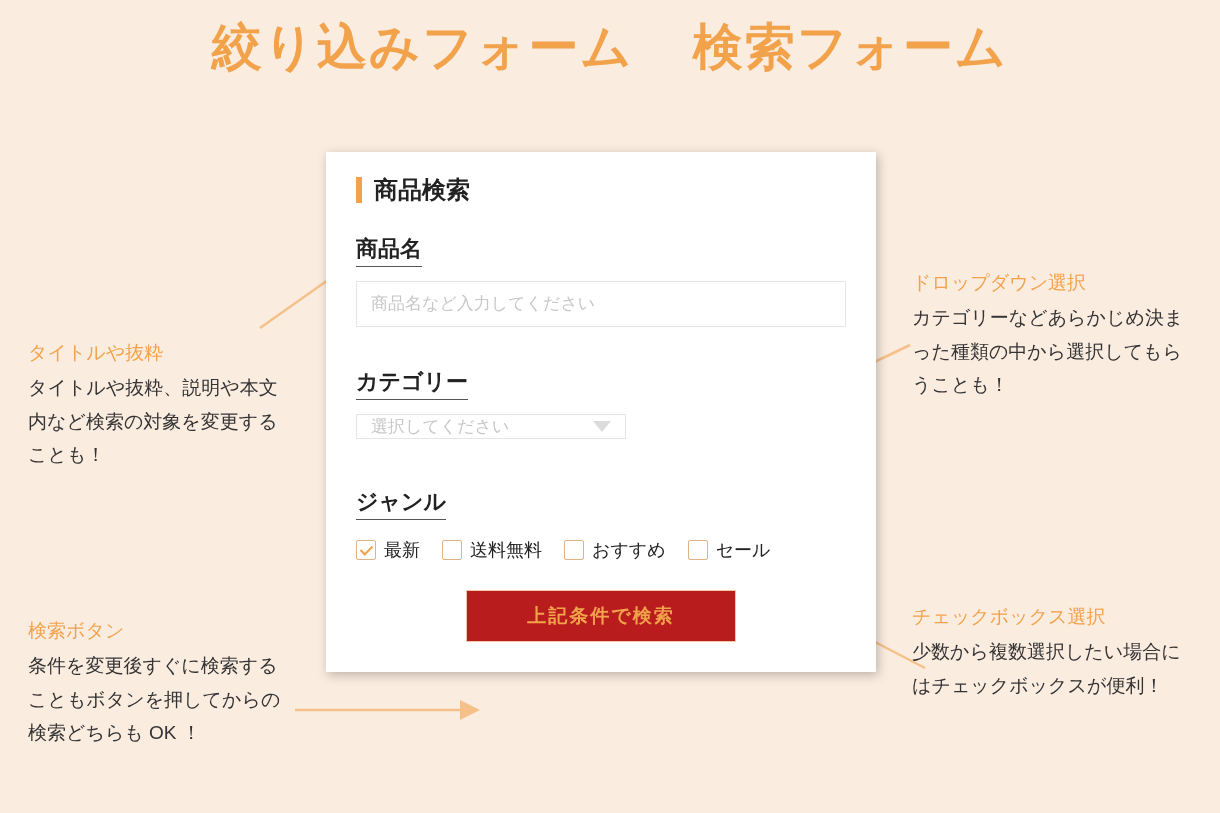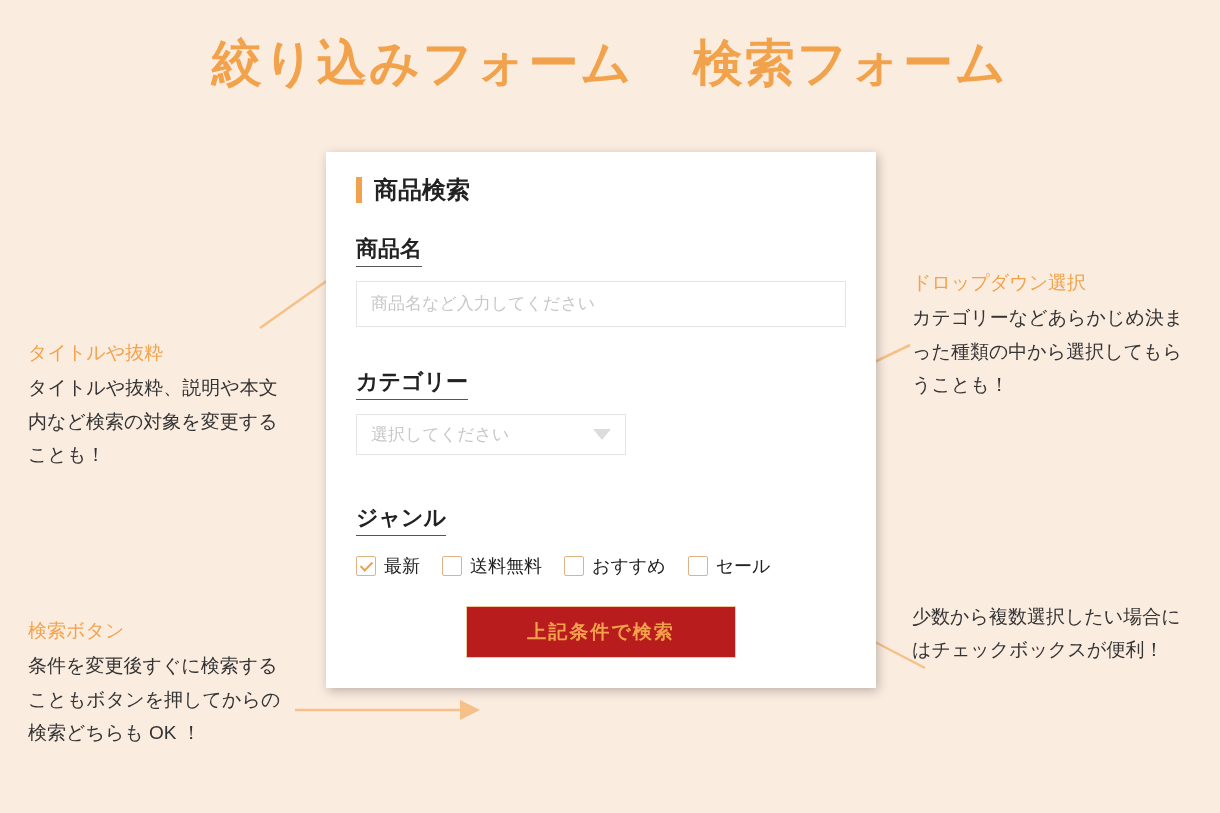--- a/index.html
+++ b/index.html
@@ -9,21 +9,21 @@
     background: #fbece0;
     font-family: "Hiragino Sans", "Hiragino Kaku Gothic ProN", "Yu Gothic", "Meiryo", sans-serif;
     position: relative;
     overflow: hidden;
   }
 
   .page-title {
     display: flex;
     justify-content: center;
     gap: 59px;
-    padding-top: 30px;
+    padding-top: 14px;
     color: #f2a24b;
     font-size: 50px;
     font-weight: 600;
     letter-spacing: 2px;
   }
 
   .form-card {
     position: absolute;
     left: 326px;
     top: 152px;
@@ -66,21 +66,21 @@
     font-size: 17px;
     color: #333;
     background: #fff;
     margin-bottom: 40px;
   }
   .text-input::placeholder { color: #c7c7c7; }
 
   .select-box {
     width: 270px;
     border: 1px solid #e5e5e5;
-    padding: 8px 14px;
+    padding: 0 14px;
     font-size: 17px;
     color: #c7c7c7;
     display: flex;
     align-items: center;
     justify-content: space-between;
     margin-bottom: 48px;
     cursor: pointer;
   }
   .select-box .chev {
     width: 0; height: 0;
@@ -179,20 +179,21 @@
   <div class="h">検索ボタン</div>
   <div>条件を変更後すぐに検索することもボタンを押してからの検索どちらも OK ！</div>
 </div>
 
 <div class="callout right c3">
   <div class="h">ドロップダウン選択</div>
   <div>カテゴリーなどあらかじめ決まった種類の中から選択してもらうことも！</div>
 </div>
 
 <div class="callout right c4">
+  <div class="h">チェックボックス選択</div>
   <div>少数から複数選択したい場合にはチェックボックスが便利！</div>
 </div>
 
 <svg class="arrow" style="left:250px; top:258px;" width="110" height="80">
   <defs>
       <marker id="ah1" markerWidth="8" markerHeight="8" refX="6" refY="4" orient="auto">
         <polygon points="0 0, 8 4, 0 8" fill="#f6c089"></polygon>
       </marker>
     </defs>
   <line x1="10" y1="70" x2="95" y2="10" stroke="#f6c089" stroke-width="2.5" marker-end="url(#ah1)"></line>

